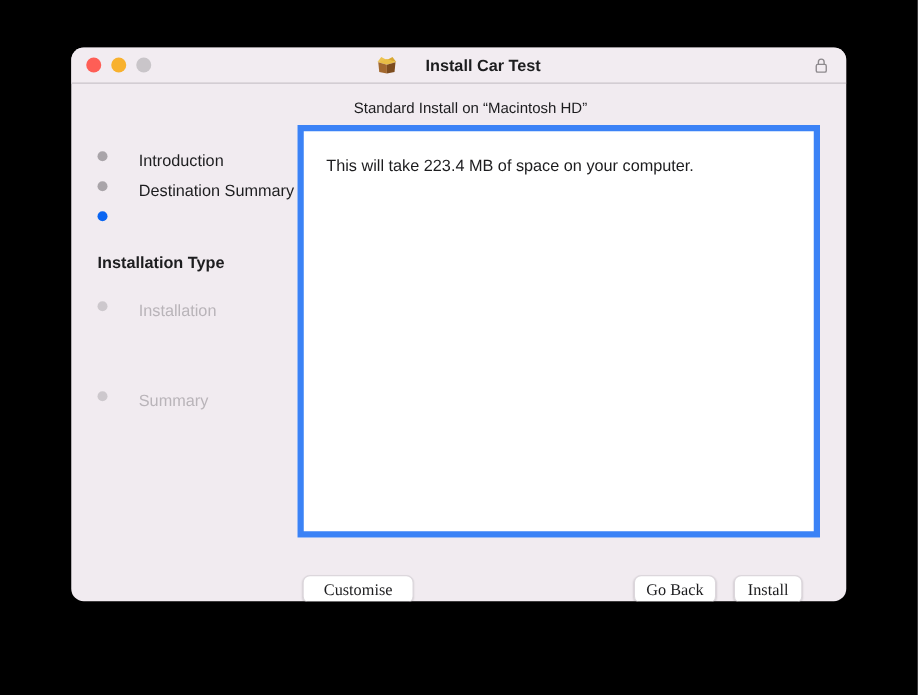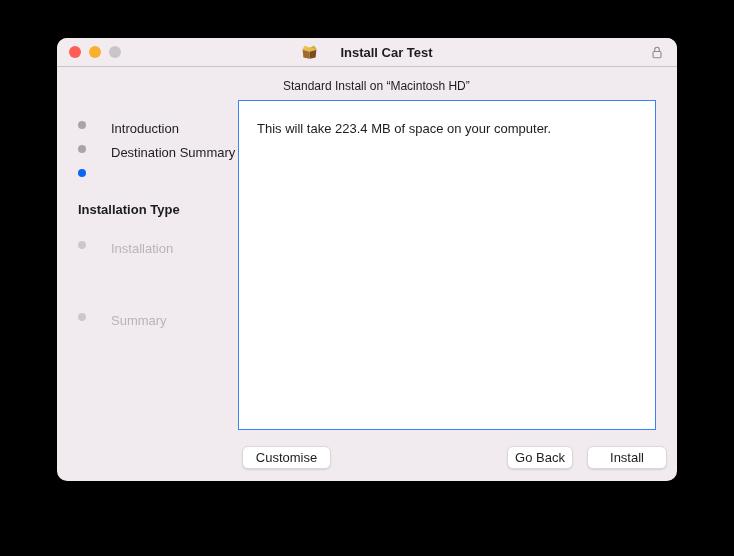--- a/index.html
+++ b/index.html
@@ -103,53 +103,53 @@
     color: #1c1c1e;
     margin-left: 40px;
   }
   .content-box {
     position: absolute;
     left: 181px;
     top: 62px;
     width: 418px;
     height: 330px;
     background: #ffffff;
-    border: 1px solid #3b82f6;
+    border: 5px solid #3b82f6;
     box-sizing: border-box;
     padding: 19px 17px 0 18px;
   }
   .content-box p {
     margin: 0 0 14px 0;
     font-size: 13px;
     line-height: 17px;
     color: #1c1c1e;
     max-width: 384px;
   }
   
   .btn {
     position: absolute;
-    top: 408px;
+    top: 422px;
     height: 23px;
     background: #ffffff;
     border: 1px solid #dcd7dc;
     border-radius: 6px;
     box-shadow: 0 1px 1.5px rgba(0,0,0,0.12);
-    font-family: Liberation Sans, sans-serif;
+    font-family: Liberation Serif, serif;
     font-size: 13px;
     color: #1c1c1e;
     display: flex;
     align-items: center;
     justify-content: center;
     box-sizing: border-box;
     padding: 0;
     cursor: default;
   }
   .btn-customise { left: 185px; width: 89px; }
   .btn-goback    { left: 450px; width: 66px; }
-  .btn-install   { left: 530px; width: 80px; }
+  .btn-install   { left: 530px; width: 55px; }
 </style>
 </head>
 <body>
 
 <div class="window">
 
   <div class="titlebar">
     <div class="traffic-lights">
       <div class="tl red"></div>
       <div class="tl yellow"></div>

